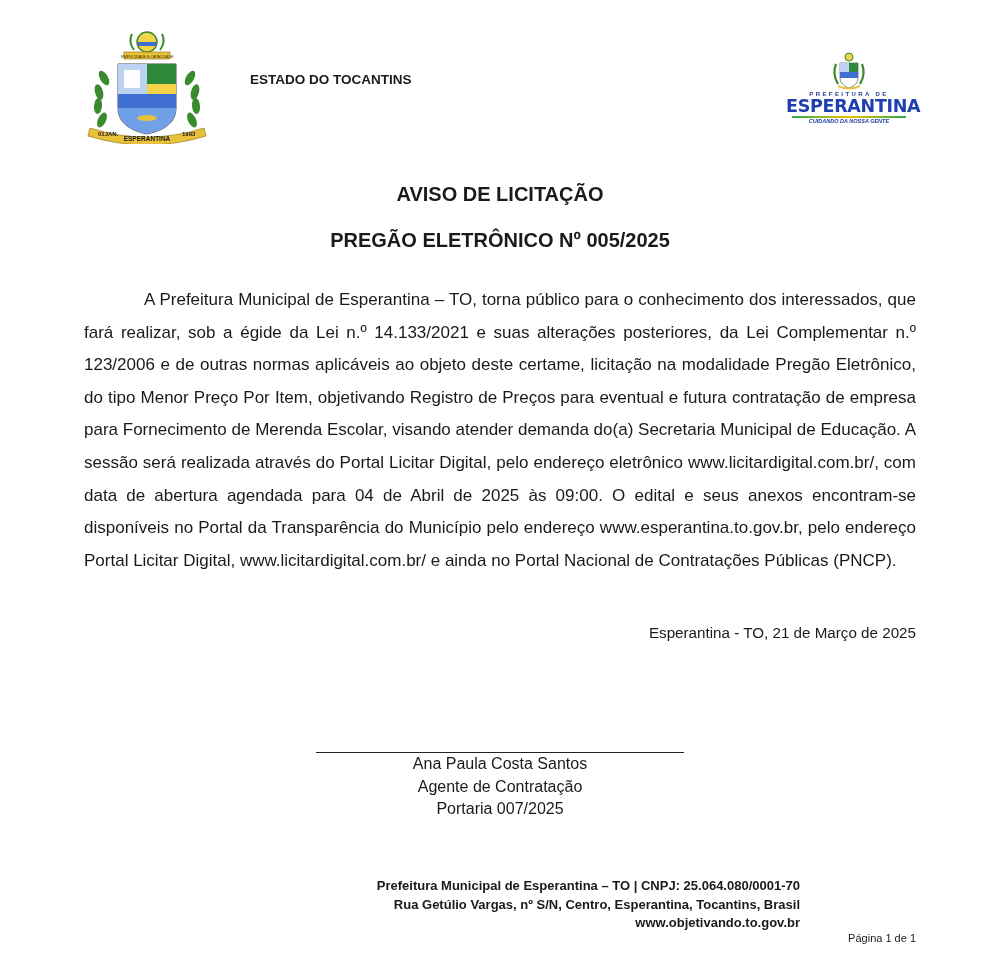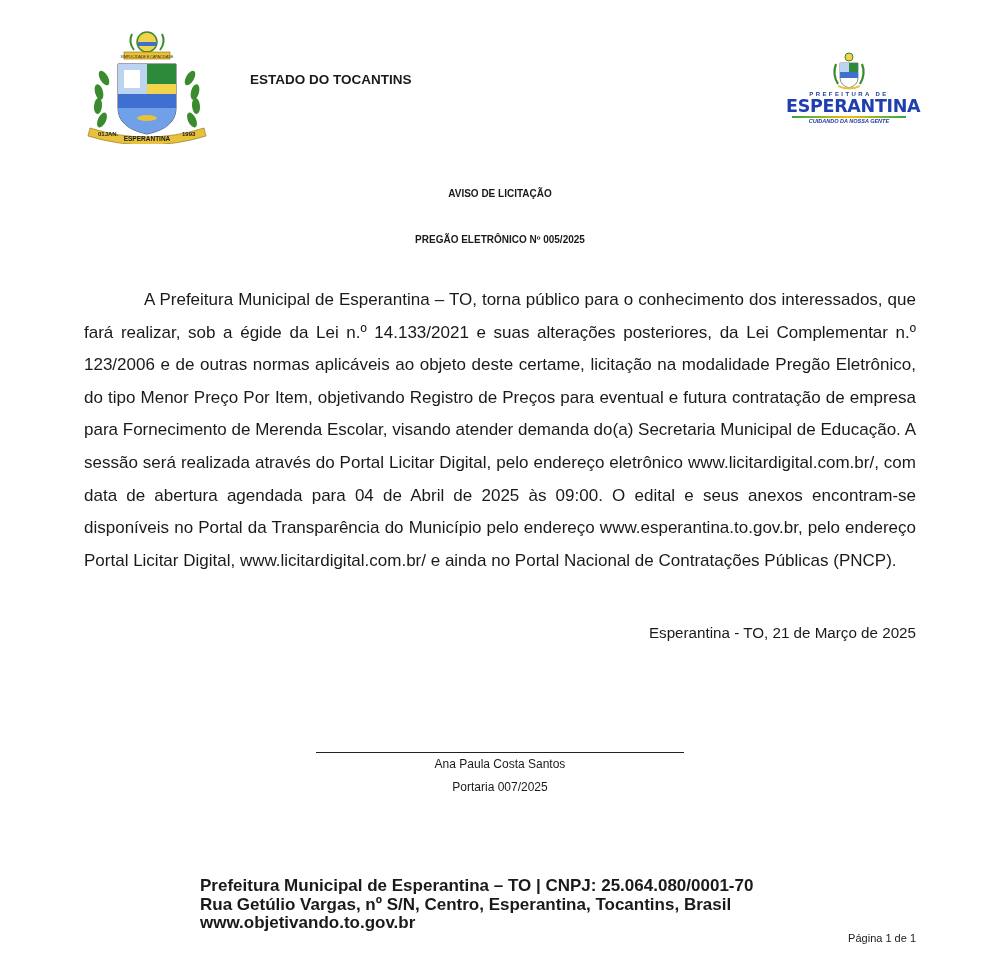--- a/index.html
+++ b/index.html
@@ -7,34 +7,34 @@
            font-family: "Liberation Sans", "DejaVu Sans", sans-serif; color: #1a1a1a; }
     .abs { position: absolute; }
 
     
     .crest-left { left: 84px; top: 28px; width: 126px; height: 116px; }
     .crest-right { left: 786px; top: 52px; width: 126px; height: 72px; }
     .header-text { left: 250px; width: 500px; top: 70px; text-align: left;
                    font-weight: bold; font-size: 13.5px; line-height: 20px; }
 
     .titles { left: 250px; width: 500px; top: 184px; text-align: center;
-              font-weight: bold; font-size: 10px; line-height: 20px; }
+              font-weight: bold; font-size: 20px; line-height: 20px; }
     .titles .t2 { margin-top: 26px; }
 
     .body-text { left: 84px; width: 832px; top: 284px; font-size: 17px;
                  line-height: 32.6px; text-align: justify; text-indent: 60px; }
 
     .place-date { right: 84px; top: 622px; font-size: 15.2px; line-height: 22px; }
 
     .signature { left: 300px; width: 400px; top: 738px; text-align: center; }
     .sig-line { margin: 0 auto; width: 368px; border-bottom: 1.3px solid #222; height: 14px; }
-    .sig-text { font-size: 12px; line-height: 22.5px; }
+    .sig-text { font-size: 16px; line-height: 22.5px; }
 
-    .footer { left: 200px; width: 600px; top: 877px; text-align: left;
-              font-weight: bold; font-size: 17px; line-height: 18.5px; }
+    .footer { left: 200px; width: 600px; top: 877px; text-align: right;
+              font-weight: bold; font-size: 13px; line-height: 18.5px; }
     .page-num { right: 84px; top: 932px; font-size: 11px; }
 
     
     .brand-top { position: absolute; left: 0; width: 126px; top: 39px; text-align: center;
                  font-size: 6px; font-weight: bold; letter-spacing: 2.4px; color: #1f3d9a; }
     .brand-main { position: absolute; left: 0; width: 126px; top: 44px; text-align: center;
                   font-size: 17.5px; font-weight: 900; color: #1f3fb0; letter-spacing: -0.3px;
                   font-family: "DejaVu Sans", sans-serif; }
     .brand-bar { position: absolute; left: 6px; width: 114px; top: 64px; height: 1.6px;
                  background: linear-gradient(90deg, #2aa84a, #f2c200, #2aa84a); }
@@ -108,20 +108,21 @@
   <div class="t2">PREGÃO ELETRÔNICO Nº 005/2025</div>
 </div>
 
 <div class="abs body-text">A Prefeitura Municipal de Esperantina – TO, torna público para o conhecimento dos interessados, que fará realizar, sob a égide da Lei n.º 14.133/2021 e suas alterações posteriores, da Lei Complementar n.º 123/2006 e de outras normas aplicáveis ao objeto deste certame, licitação na modalidade  Pregão Eletrônico, do tipo Menor Preço Por Item, objetivando Registro de Preços para eventual e futura contratação de empresa para Fornecimento de Merenda Escolar, visando atender demanda do(a) Secretaria Municipal de Educação. A sessão será realizada através do Portal Licitar Digital, pelo endereço eletrônico www.licitardigital.com.br/, com data de abertura agendada para 04 de Abril de 2025 às 09:00. O edital e seus anexos encontram-se disponíveis no Portal da Transparência do Município pelo endereço www.esperantina.to.gov.br, pelo endereço Portal Licitar Digital, www.licitardigital.com.br/ e ainda no Portal Nacional de Contratações Públicas (PNCP).</div>
 
 <div class="abs place-date">Esperantina - TO, 21 de Março de 2025</div>
 
 <div class="abs signature">
   <div class="sig-line"></div>
   <div class="sig-text">Ana Paula Costa Santos</div>
+  <div class="sig-text">Agente de Contratação</div>
   <div class="sig-text">Portaria 007/2025</div>
 </div>
 
 <div class="abs footer">
   <div>Prefeitura Municipal de Esperantina – TO | CNPJ: 25.064.080/0001-70</div>
   <div>Rua Getúlio Vargas, nº S/N, Centro, Esperantina, Tocantins, Brasil</div>
   <div>www.objetivando.to.gov.br</div>
 </div>
 
 <div class="abs page-num">Página 1 de 1</div>

